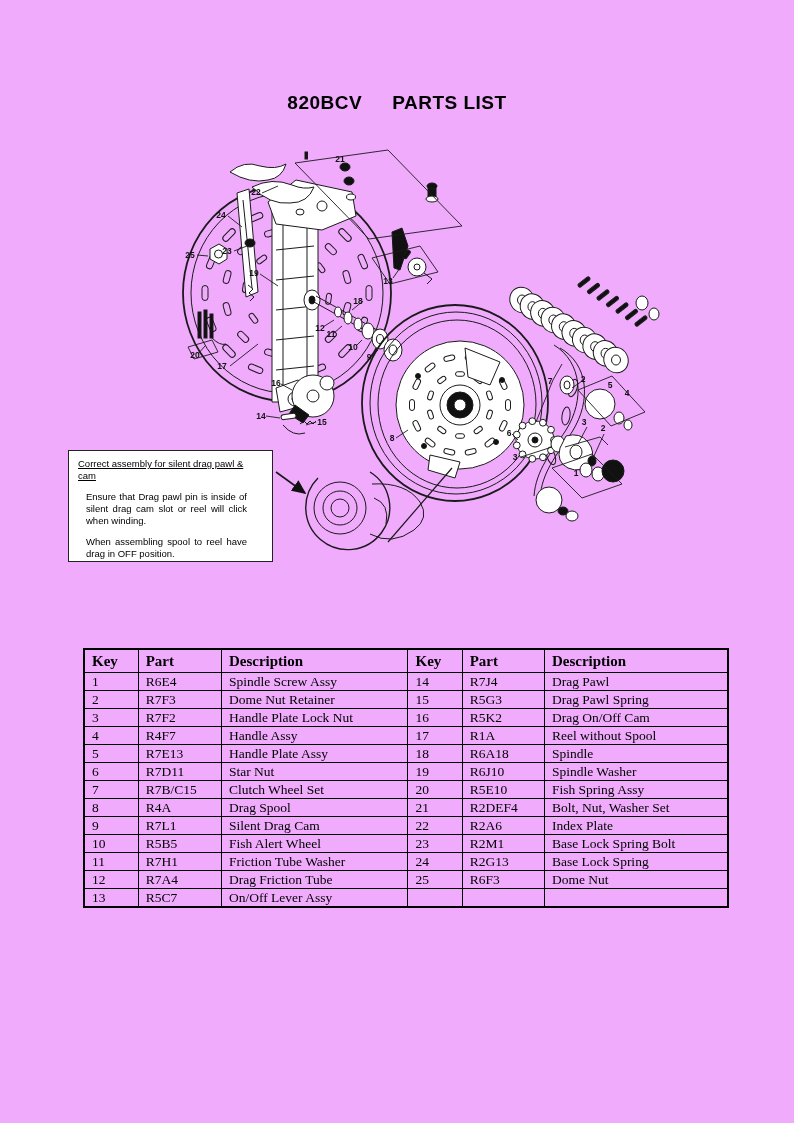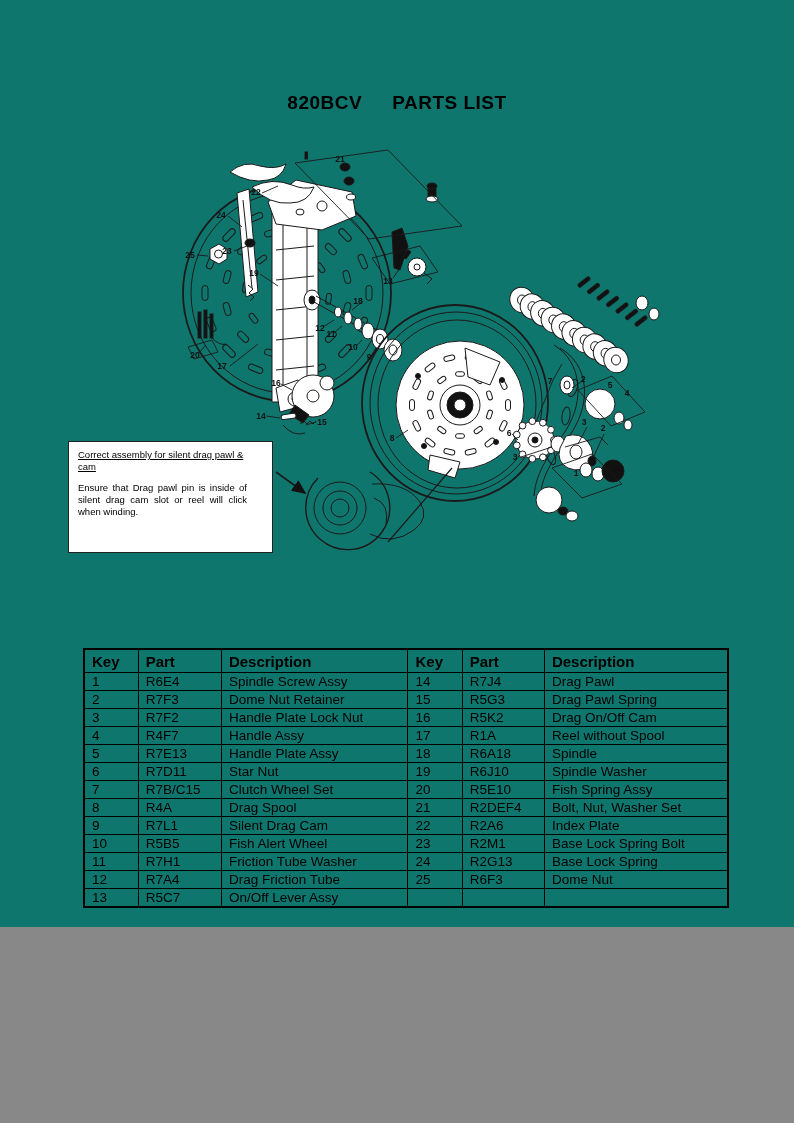--- a/index.html
+++ b/index.html
@@ -1,28 +1,28 @@
 <!DOCTYPE html>
 <html><head>
 <meta charset="utf-8">
 <style>
   html,body{margin:0;padding:0;background:#888;}
-  .page{position:relative;width:794px;height:927px;background:#0f766e;margin:0 auto;
+  .page{position:relative;width:794px;height:1123px;background:#f0abfc;margin:0 auto;
         font-family:"Liberation Sans",sans-serif;color:#000;overflow:hidden;}
   .title{position:absolute;left:0;top:92px;width:794px;text-align:center;
          font-size:19px;font-weight:bold;letter-spacing:.5px;}
   .title .gap{display:inline-block;width:30px;}
   .diagram-svg{position:absolute;left:0;top:0;width:794px;height:1123px;}
-  .notebox{position:absolute;left:68px;top:441px;width:205px;height:112px;
+  .notebox{position:absolute;left:68px;top:450px;width:205px;height:112px;
            background:#fff;border:1.5px solid #222;box-sizing:border-box;
            padding:7px 25px 0 9px;font-size:9.5px;line-height:12px;}
   .notebox .nb-head{text-decoration:underline;margin-bottom:9px;}
-  .notebox p{margin:0 0 9px 0;text-align:justify;}
+  .notebox p{margin:0 0 9px 8px;text-align:justify;}
   table.parts{position:absolute;left:83px;top:648px;width:646px;border-collapse:collapse;
-              table-layout:fixed;border:2px solid #000;}
+              table-layout:fixed;border:2px solid #000;font-family:Liberation Serif, serif;}
   table.parts th{border:1px solid #000;text-align:left;font-size:15px;font-weight:bold;
                  height:22px;padding:0 0 0 7px;}
   table.parts td{border:1px solid #000;font-size:13.5px;height:17px;padding:0 0 0 7px;
                  white-space:nowrap;overflow:hidden;}
 </style>
 </head>
 <body>
 
 <div class="page">
 
@@ -315,20 +315,21 @@
           <text x="584" y="425">3</text>
           <text x="603" y="431">2</text>
           <text x="576" y="476">1</text>
         </g>
     </g>
   </svg>
 
   <div class="notebox">
     <div class="nb-head">Correct assembly for silent drag pawl &amp; cam</div>
     <p>Ensure that Drag pawl pin is inside of silent drag cam slot or reel will click when winding.</p>
+    <p>When assembling spool to reel have drag in OFF position.</p>
   </div>
 
   <table class="parts">
     <colgroup>
       <col style="width:54px">
         <col style="width:83px">
         <col style="width:186px">
       <col style="width:54px">
         <col style="width:82px">
         <col style="width:183px">

